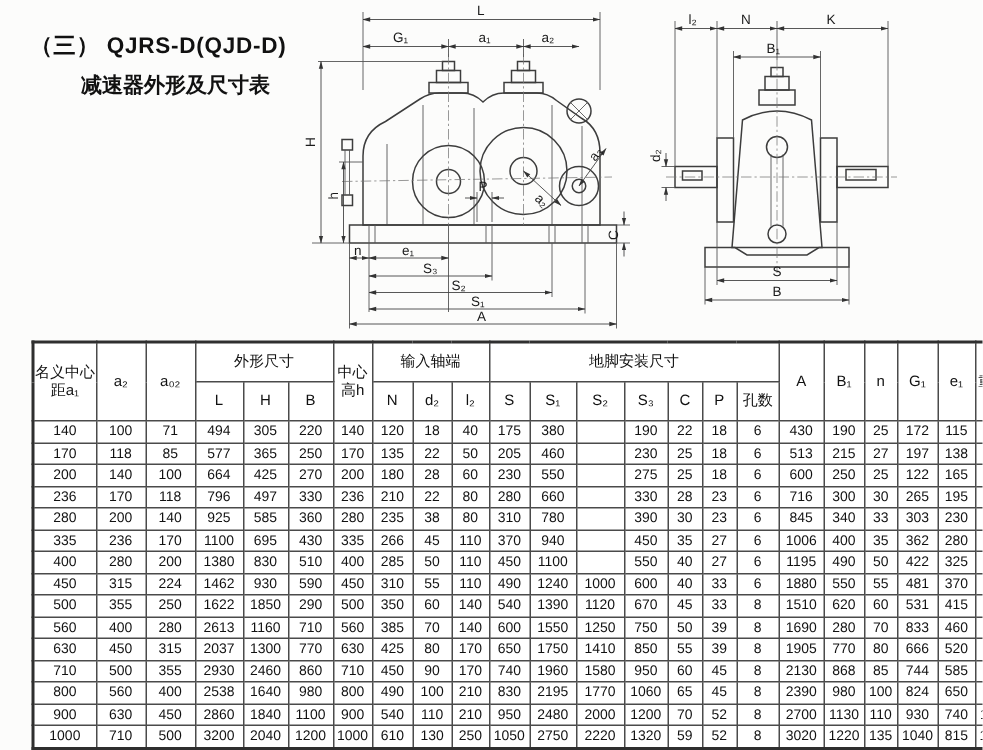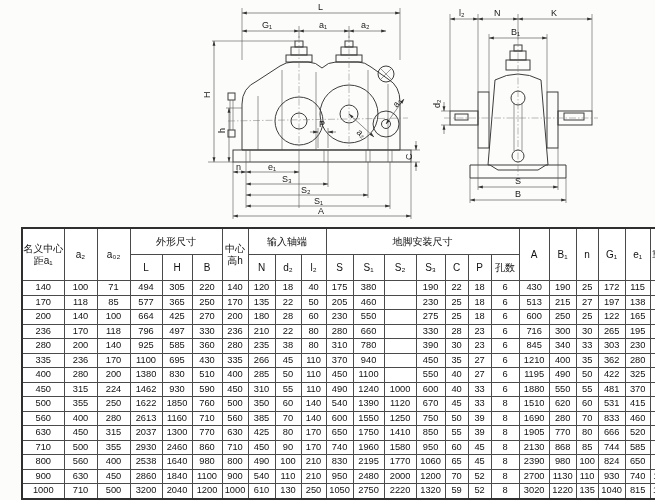--- a/index.html
+++ b/index.html
@@ -27,20 +27,22 @@
     border:1px solid #4a4a4a;padding:0;overflow:hidden;
   }
   table.spec thead th{font-weight:normal;font-size:10px;height:25px;line-height:1.15;}
   table.spec thead th.small{font-size:9px;}
   table.spec tbody td{height:13.5px;line-height:13.5px;white-space:nowrap;font-size:9.3px;}
 </style>
 </head>
 <body>
 
 <div class="title-block">
+  <div class="title-line1">（三） QJRS-D(QJD-D)</div>
+  <div class="title-line2">减速器外形及尺寸表</div>
 </div>
 
 <svg class="drawing" width="457" height="222" viewBox="0 0 457 222">
   <defs>
     <marker id="arE" markerWidth="9" markerHeight="8" refX="8" refY="3" orient="auto">
       <path d="M0,0.6 L8.5,3 L0,5.4 Z" fill="#333"></path>
     </marker>
     <marker id="arS" markerWidth="9" markerHeight="8" refX="0.5" refY="3" orient="auto">
       <path d="M8.5,0.6 L0,3 L8.5,5.4 Z" fill="#333"></path>
     </marker>
@@ -377,21 +379,21 @@
         <td>266</td>
         <td>45</td>
         <td>110</td>
         <td>370</td>
         <td>940</td>
         <td></td>
         <td>450</td>
         <td>35</td>
         <td>27</td>
         <td>6</td>
-        <td>1210</td>
+        <td>1006</td>
         <td>400</td>
         <td>35</td>
         <td>362</td>
         <td>280</td>
         <td>870</td>
       </tr>
       <tr>
         <td>400</td>
         <td>280</td>
         <td>200</td>
@@ -440,21 +442,21 @@
         <td>481</td>
         <td>370</td>
         <td>1420</td>
       </tr>
       <tr>
         <td>500</td>
         <td>355</td>
         <td>250</td>
         <td>1622</td>
         <td>1850</td>
-        <td>760</td>
+        <td>290</td>
         <td>500</td>
         <td>350</td>
         <td>60</td>
         <td>140</td>
         <td>540</td>
         <td>1390</td>
         <td>1120</td>
         <td>670</td>
         <td>45</td>
         <td>33</td>

